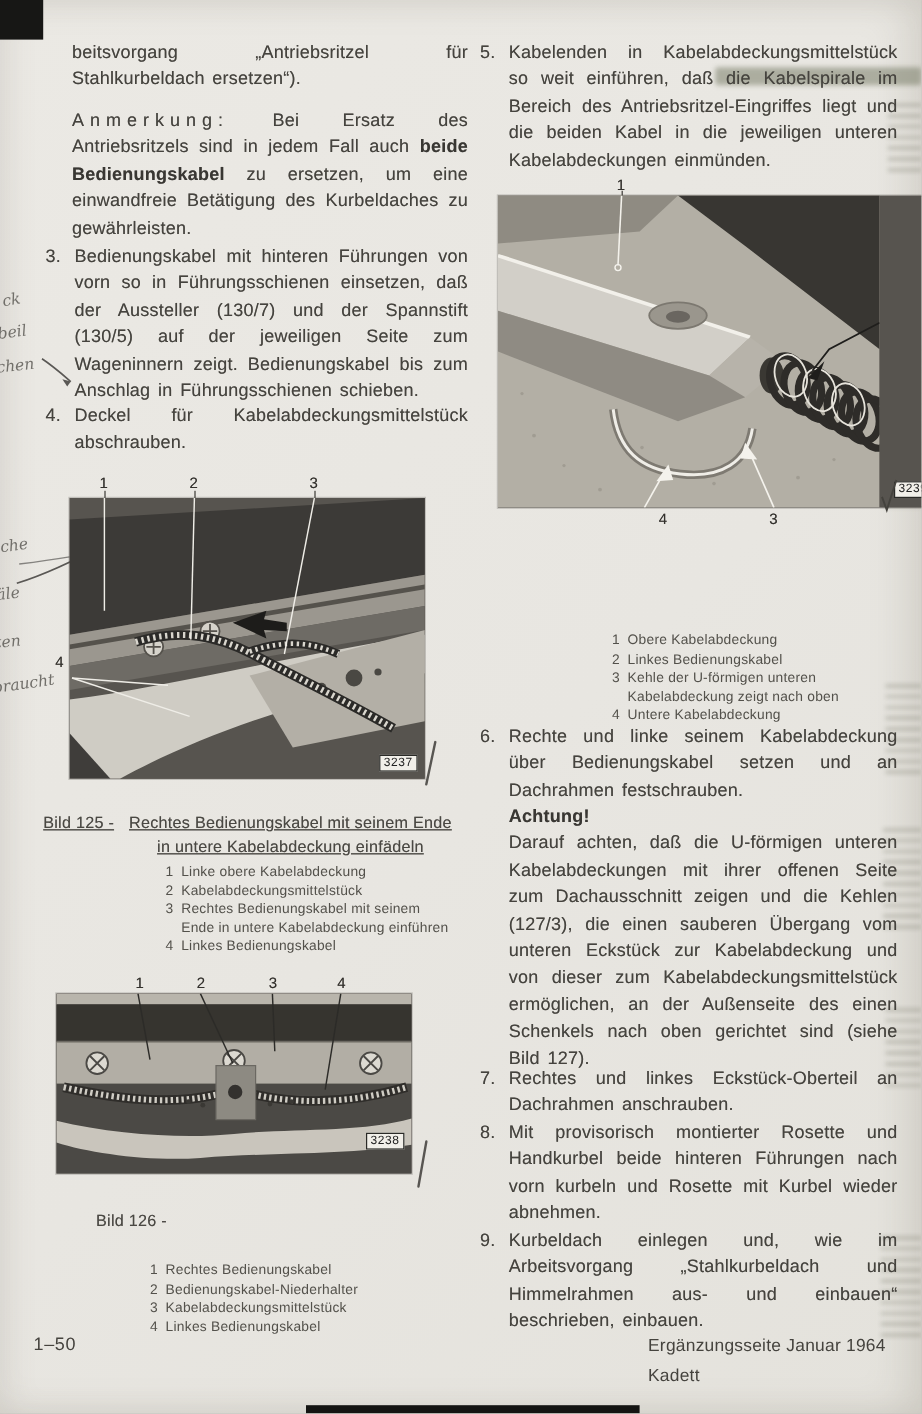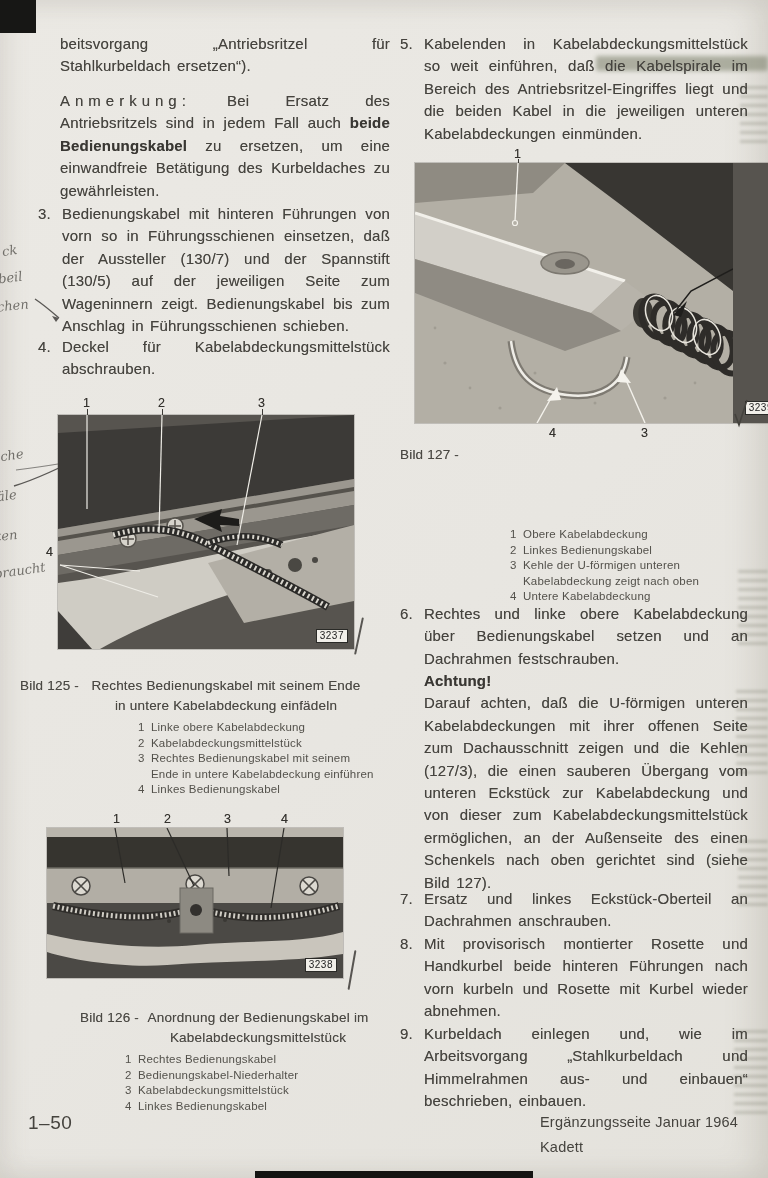--- a/index.html
+++ b/index.html
@@ -34,21 +34,21 @@
     color:#222;border:1px solid #2a2a27;letter-spacing:.5px;}
   .leader{position:absolute;width:1px;background:#3c3a36;}
   .pen{position:absolute;background:#3e3c38;opacity:.85;border-radius:1px;}
   .hand{position:absolute;font-family:"DejaVu Serif",serif;font-style:italic;font-size:13px;
     color:#55534e;opacity:.8;white-space:nowrap;}
   .ghost{position:absolute;opacity:.28;filter:blur(1.6px);
     background:repeating-linear-gradient(180deg,#6e705f 0 3px,transparent 3px 9px);}
   .ghost-strong{position:absolute;background:#70755e;opacity:.5;filter:blur(2.2px);border-radius:2px;}
   .corner{position:absolute;left:0;top:0;width:36px;height:33px;background:#171715;}
   .botbar{position:absolute;left:255px;top:1171px;width:278px;height:7px;background:#141412;}
-  .pagenum{font-size:19px;letter-spacing:.5px;}
+  .pagenum{font-size:15px;letter-spacing:.5px;}
   .footer{font-size:14.5px;line-height:25px;letter-spacing:.2px;}
 </style>
 </head>
 <body>
 
 <div class="page">
 
   <div class="corner"></div>
   <div class="botbar"></div>
 
@@ -127,21 +127,21 @@
         <line x1="104" y1="0" x2="101" y2="118" stroke="#efede7" stroke-width="1.2"></line>
         <line x1="204" y1="0" x2="179" y2="130" stroke="#efede7" stroke-width="1.2"></line>
         <line x1="2" y1="150" x2="100" y2="182" stroke="#efede7" stroke-width="1.2"></line>
         <line x1="2" y1="150" x2="82" y2="156" stroke="#efede7" stroke-width="1.2"></line>
       </svg>
       <span class="stamp" style="right:6px;bottom:6px;">3237</span>
     </div>
     <div class="pen" style="left:300px;top:218px;width:2px;height:38px;transform:rotate(12deg);"></div>
   </div>
 
-  <div class="abs figcap" style="left:20px;top:676px;width:346px;">
+  <div class="abs figcap" style="left:36px;top:676px;width:346px;text-decoration:underline;">
     <span class="cap-label">Bild 125 -</span>
     <span class="cap-text cap-center">Rechtes Bedienungskabel mit seinem Ende in untere Kabelabdeckung einfädeln</span>
   </div>
   <div class="abs legend" style="left:138px;top:720px;width:238px;">
     <div class="legend-row">
         <span class="l-num">1</span>
         <span class="l-text">Linke obere Kabelabdeckung</span>
       </div>
     <div class="legend-row">
         <span class="l-num">2</span>
@@ -184,28 +184,27 @@
         <circle cx="110" cy="90" r="2" fill="#3a3834"></circle>
         <circle cx="122" cy="93" r="2" fill="#3a3834"></circle>
         <circle cx="178" cy="92" r="2" fill="#3a3834"></circle>
         <circle cx="196" cy="90" r="2" fill="#3a3834"></circle>
         <path d="M0,106 C50,118 108,121 148,117 C196,112 254,116 296,104 L296,126 C240,135 180,132 120,137 C78,140 28,133 0,124 Z" fill="#c9c5bc"></path>
         <line x1="68" y1="0" x2="78" y2="55" stroke="#2c2b28" stroke-width="1.2"></line>
         <line x1="120" y1="0" x2="147" y2="58" stroke="#2c2b28" stroke-width="1.2"></line>
         <line x1="180" y1="0" x2="182" y2="48" stroke="#2c2b28" stroke-width="1.2"></line>
         <line x1="237" y1="0" x2="224" y2="80" stroke="#2c2b28" stroke-width="1.2"></line>
       </svg>
-      <span class="stamp" style="right:6px;bottom:6px;">3238</span>
+      <span class="stamp" style="right:6px;bottom:20px;">3238</span>
     </div>
     <div class="pen" style="left:304px;top:136px;width:2px;height:40px;transform:rotate(10deg);"></div>
   </div>
 
   <div class="abs figcap" style="left:80px;top:1008px;width:290px;">
     <span class="cap-label">Bild 126 -</span>
-    <span class="cap-text cap-center">Anordnung der Bedienungskabel im Kabelabdeckungsmittelstück</span>
   </div>
   <div class="abs legend" style="left:125px;top:1052px;width:240px;">
     <div class="legend-row">
         <span class="l-num">1</span>
         <span class="l-text">Rechtes Bedienungskabel</span>
       </div>
     <div class="legend-row">
         <span class="l-num">2</span>
         <span class="l-text">Bedienungskabel-Niederhalter</span>
       </div>
@@ -282,21 +281,20 @@
         <polygon points="142,224 132,238 146,237" fill="#f4f2ec"></polygon>
       </svg>
       <span class="stamp" style="right:8px;bottom:8px;">3239</span>
     </div>
     <svg class="abs" style="left:318px;top:248px;" width="16" height="30" viewBox="0 0 16 30">
       <path d="M2,16 L6,27 L14,2" stroke="#44423d" stroke-width="1.6" fill="none"></path>
     </svg>
   </div>
 
   <div class="abs figcap" style="left:400px;top:445px;width:346px;">
-    <span class="cap-label">Bild 127 -</span>
   </div>
   <div class="abs legend" style="left:510px;top:527px;width:235px;">
     <div class="legend-row">
         <span class="l-num">1</span>
         <span class="l-text">Obere Kabelabdeckung</span>
       </div>
     <div class="legend-row">
         <span class="l-num">2</span>
         <span class="l-text">Linkes Bedienungskabel</span>
       </div>
@@ -305,31 +303,31 @@
         <span class="l-text">Kehle der U-förmigen unteren Kabelabdeckung zeigt nach oben</span>
       </div>
     <div class="legend-row">
         <span class="l-num">4</span>
         <span class="l-text">Untere Kabelabdeckung</span>
       </div>
   </div>
 
   <div class="abs li body-text" style="left:400px;top:603px;width:348px;">
     <span class="num">6.</span>
-    <div class="li-text">Rechtes und linke obere Kabelabdeckung über Bedienungskabel setzen und an Dachrahmen festschrauben.</div>
+    <div class="li-text">Rechte und linke seinem Kabelabdeckung über Bedienungskabel setzen und an Dachrahmen festschrauben.</div>
   </div>
 
   <div class="abs body-text" style="left:424px;top:670px;width:324px;">
     <b style="display:block;">Achtung!</b>
     <div>Darauf achten, daß die U-förmigen unteren Kabelabdeckungen mit ihrer offenen Seite zum Dachausschnitt zeigen und die Kehlen (127/3), die einen sauberen Übergang vom unteren Eckstück zur Kabelabdeckung und von dieser zum Kabelabdeckungsmittelstück ermöglichen, an der Außenseite des einen Schenkels nach oben gerichtet sind (siehe Bild 127).</div>
   </div>
 
   <div class="abs li body-text" style="left:400px;top:888px;width:348px;">
     <span class="num">7.</span>
-    <div class="li-text">Ersatz und linkes Eckstück-Oberteil an Dachrahmen anschrauben.</div>
+    <div class="li-text">Rechtes und linkes Eckstück-Oberteil an Dachrahmen anschrauben.</div>
   </div>
 
   <div class="abs li body-text" style="left:400px;top:933px;width:348px;">
     <span class="num">8.</span>
     <div class="li-text">Mit provisorisch montierter Rosette und Handkurbel beide hinteren Führungen nach vorn kurbeln und Rosette mit Kurbel wieder abnehmen.</div>
   </div>
 
   <div class="abs li body-text" style="left:400px;top:1023px;width:348px;">
     <span class="num">9.</span>
     <div class="li-text">Kurbeldach einlegen und, wie im Arbeitsvorgang „Stahlkurbeldach und Himmelrahmen aus- und einbauen“ beschrieben, einbauen.</div>

